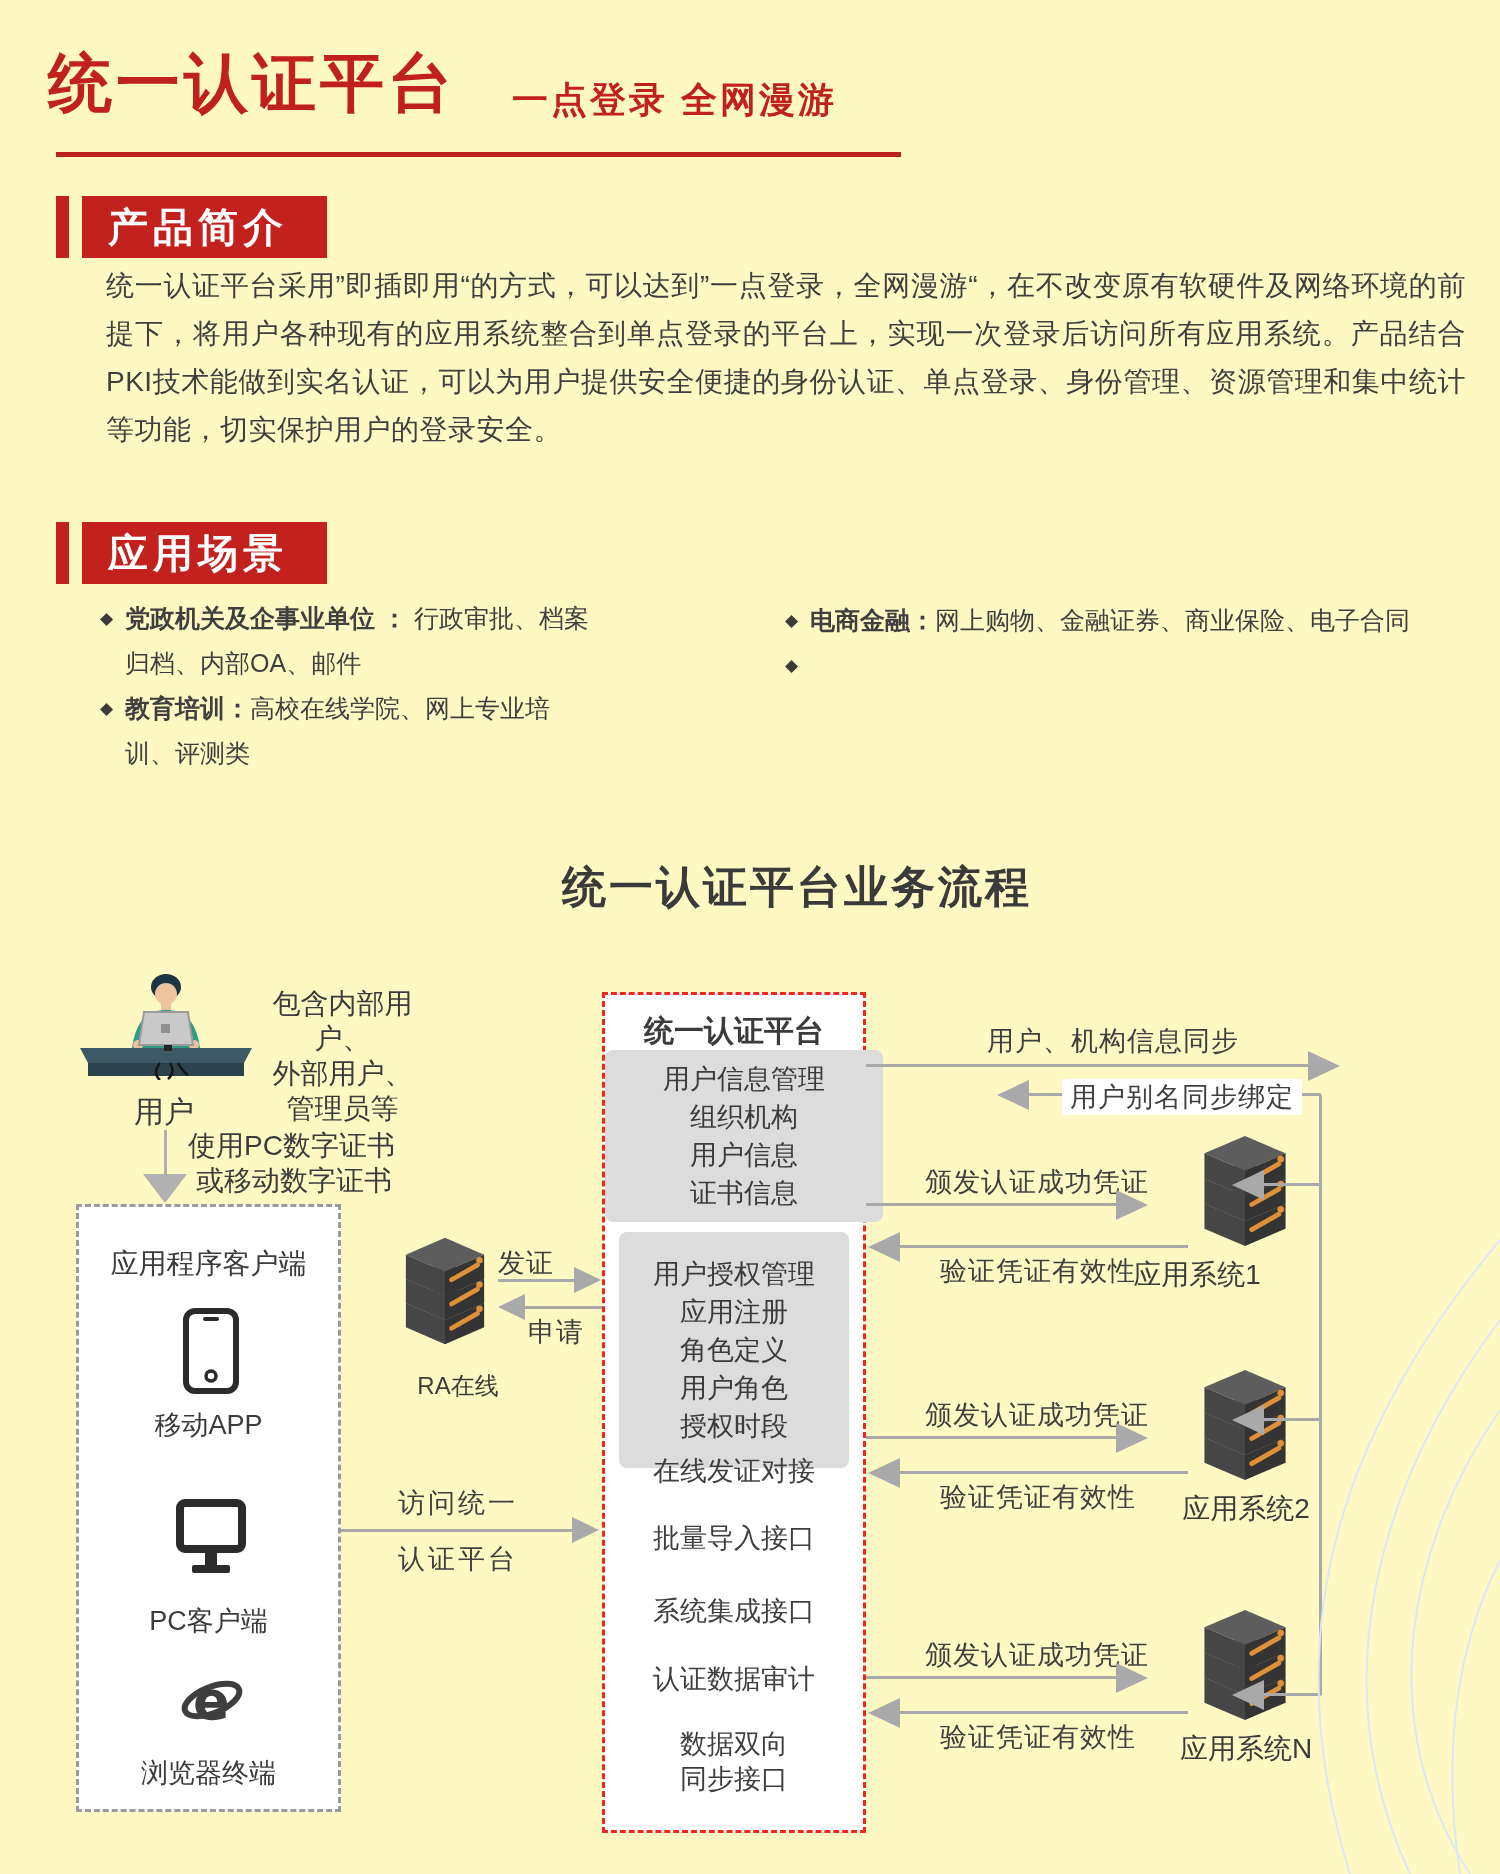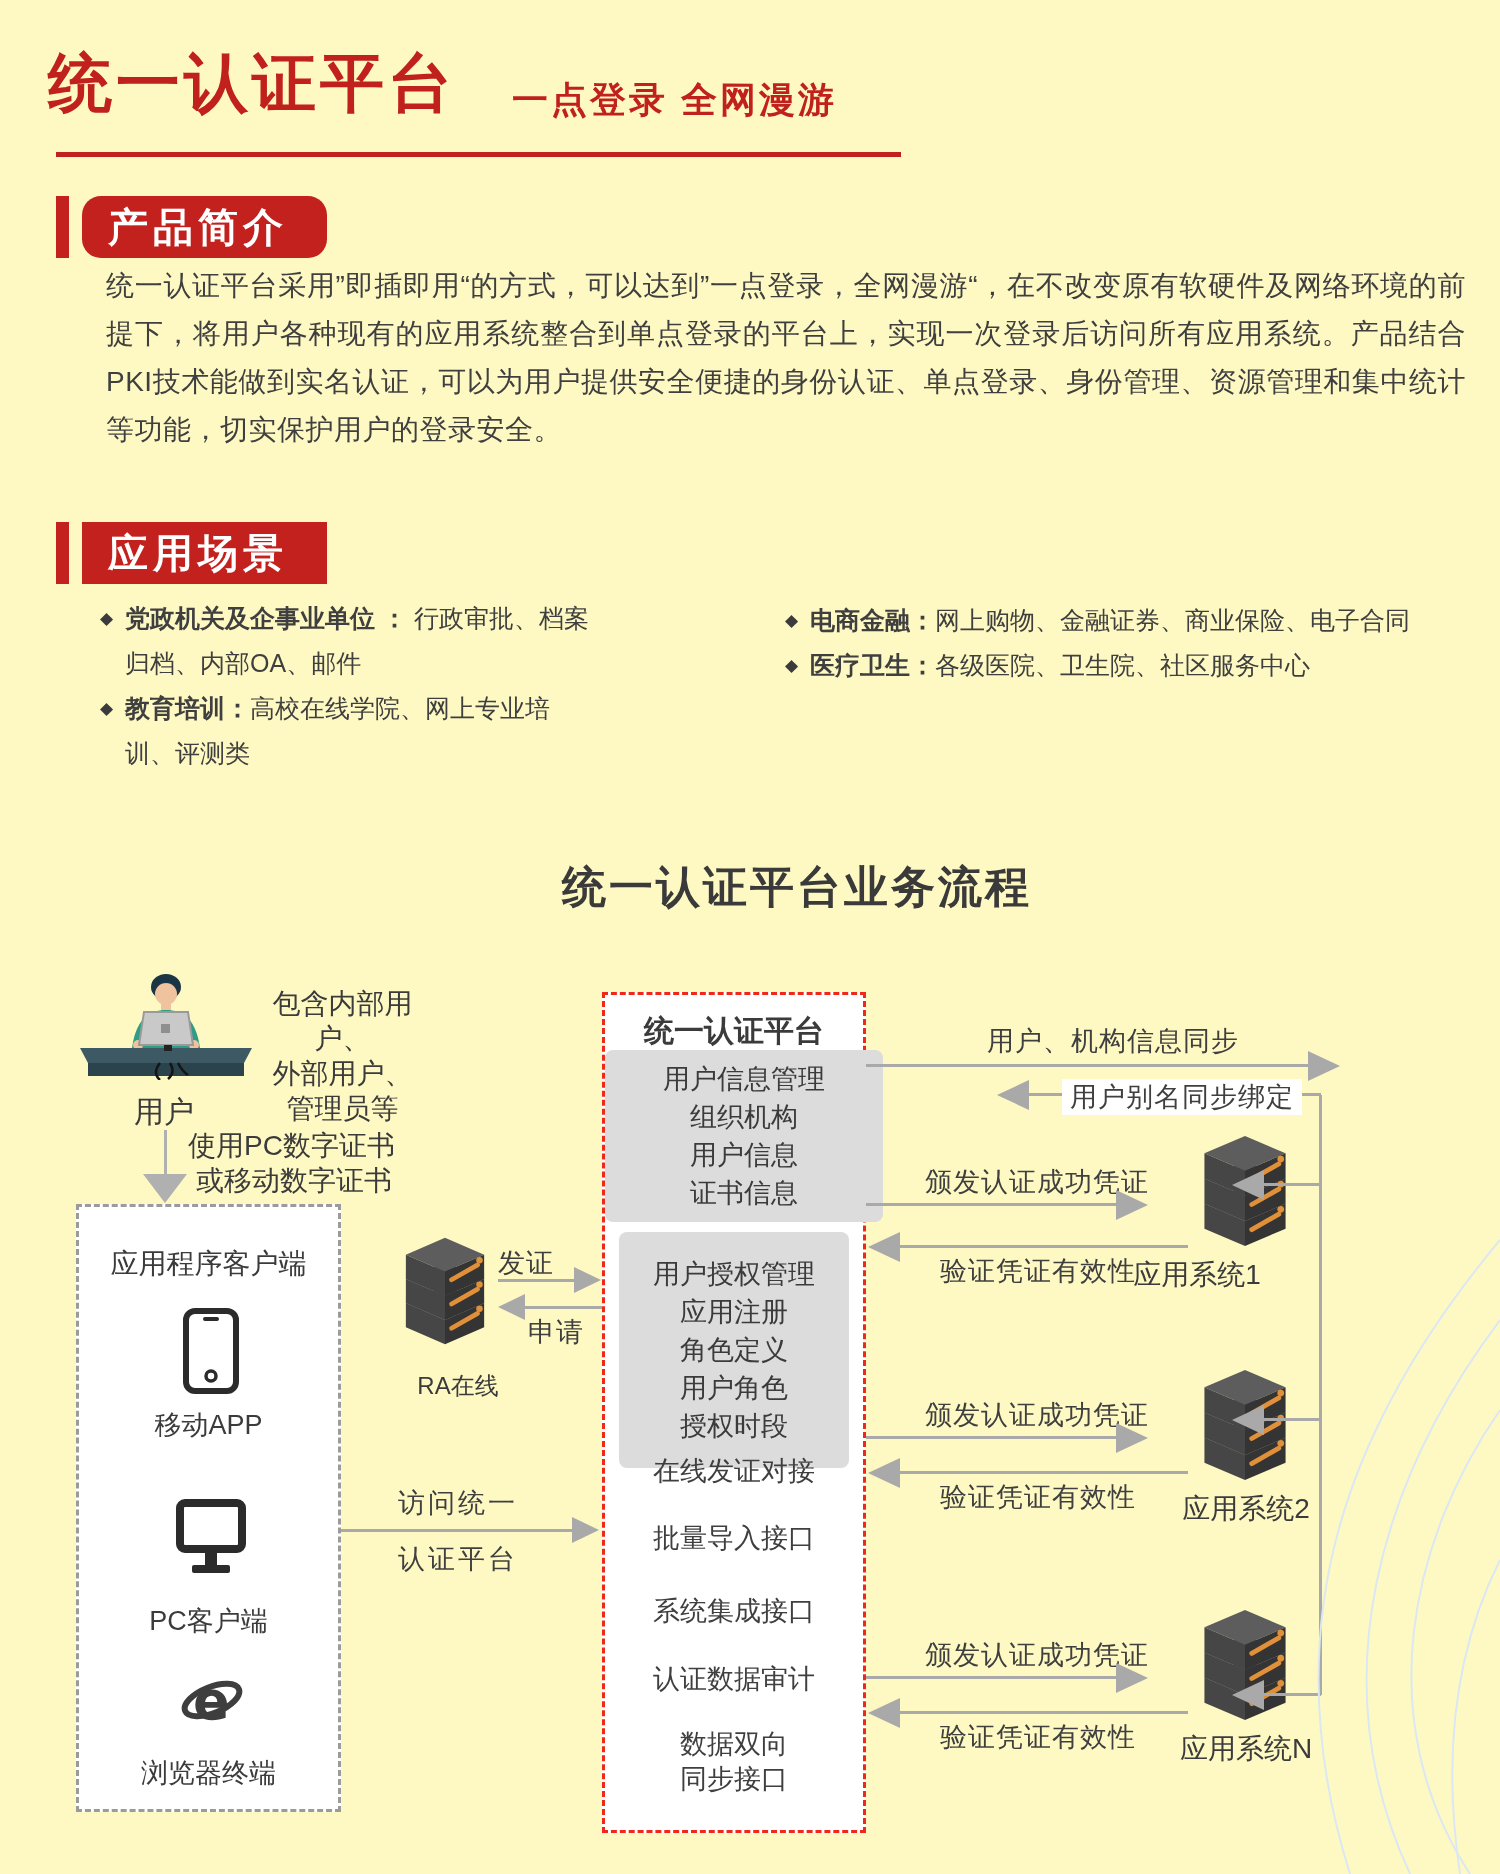--- a/index.html
+++ b/index.html
@@ -71,21 +71,21 @@
   </defs>
 </svg>
 
 <div id="page">
 
   <div class="abs page-title nowrap" style="left:48px;top:40px;">统一认证平台</div>
   <div class="abs page-subtitle nowrap" style="left:512px;top:76px;">一点登录  全网漫游</div>
   <div class="abs title-rule" style="left:56px;top:152px;width:845px;"></div>
 
   <div class="abs accent" style="left:56px;top:196px;"></div>
-  <div class="abs banner" style="left:82px;top:196px;border-radius:19px;">产品简介</div>
+  <div class="abs banner" style="left:82px;top:196px;">产品简介</div>
   <div class="abs paragraph" style="left:106px;top:262px;width:1360px;">统一认证平台采用”即插即用“的方式，可以达到”一点登录，全网漫游“，在不改变原有软硬件及网络环境的前提下，将用户各种现有的应用系统整合到单点登录的平台上，实现一次登录后访问所有应用系统。产品结合PKI技术能做到实名认证，可以为用户提供安全便捷的身份认证、单点登录、身份管理、资源管理和集中统计等功能，切实保护用户的登录安全。</div>
 
   <div class="abs accent" style="left:56px;top:522px;"></div>
   <div class="abs banner" style="left:82px;top:522px;">应用场景</div>
 
   <div class="abs" style="left:100px;top:596px;width:490px;">
     <div class="bullet-item">
       <span class="bullet-mark">◆</span>
       <span><b class="bullet-label">党政机关及企事业单位 ：</b><span> 行政审批、档案归档、内部OA、邮件</span></span>
     </div>
@@ -95,21 +95,20 @@
     </div>
   </div>
 
   <div class="abs" style="left:785px;top:598px;width:560px;">
     <div class="bullet-item">
       <span class="bullet-mark">◆</span>
       <span class="nowrap"><b class="bullet-label">电商金融：</b><span>网上购物、金融证券、商业保险、电子合同</span></span>
     </div>
     <div class="bullet-item">
       <span class="bullet-mark">◆</span>
-      <span class="nowrap"><b class="bullet-label">医疗卫生：</b><span>各级医院、卫生院、社区服务中心</span></span>
     </div>
   </div>
 
   <div class="abs diagram-title nowrap" style="left:562px;top:858px;">统一认证平台业务流程</div>
 
   <svg class="abs" style="left:78px;top:972px;" width="176" height="108" viewBox="0 0 176 108">
     <ellipse cx="88" cy="15" rx="15" ry="13" fill="#1c3545"></ellipse>
     <circle cx="88" cy="22" r="11" fill="#eec39e"></circle>
     <rect x="83" y="30" width="10" height="9" fill="#eec39e"></rect>
     <path d="M54,76 C58,47 71,38 88,38 C105,38 118,47 122,76 Z" fill="#2f9c85"></path>

